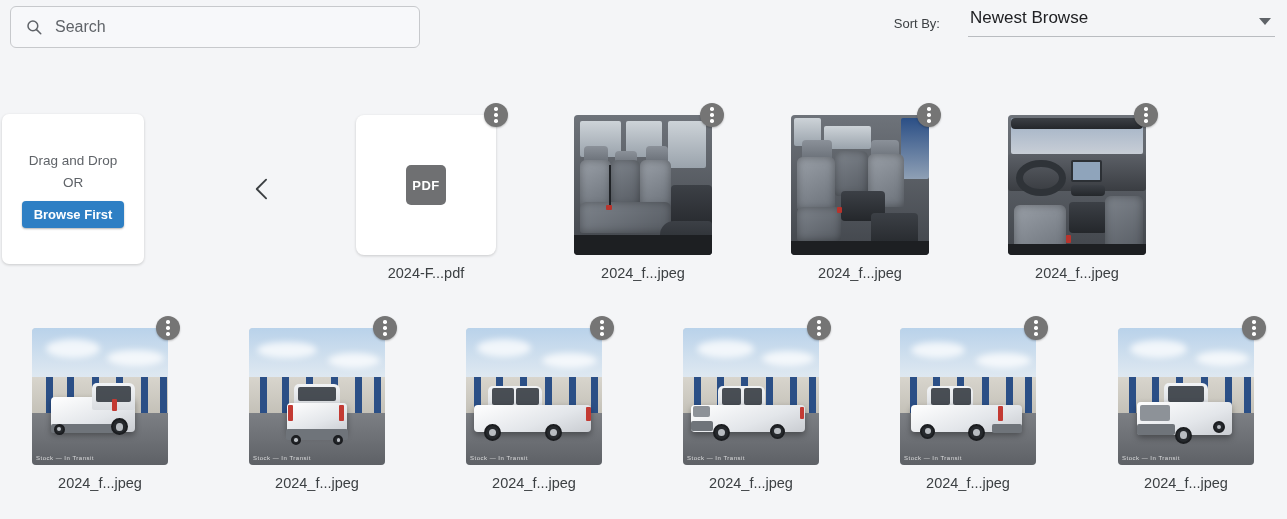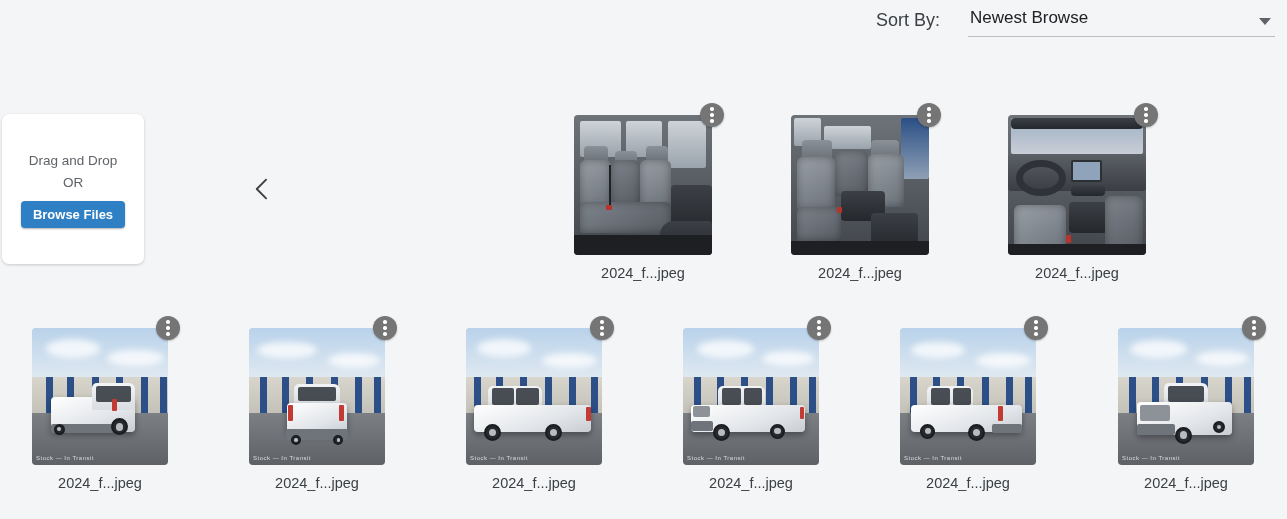--- a/index.html
+++ b/index.html
@@ -30,21 +30,21 @@
     font-family: "Liberation Sans", sans-serif;
     font-size: 16px; color: #3c4043; width: 100%;
   }
   .search-input::placeholder { color: #5f6368; }
 
   .sort-wrap {
     position: absolute; right: 12px; top: 8px;
     display: flex; align-items: flex-end;
   }
   .sort-label {
-    font-size: 18px; color: #3c4043;
+    font-size: 13px; color: #3c4043;
     margin-right: 28px; padding-bottom: 6px;
   }
   .sort-select {
     position: relative;
     width: 307px;
     border-bottom: 1px solid #b9bcc0;
     padding: 0 0 8px 2px;
     cursor: pointer;
   }
   .sort-value { font-size: 17px; color: #202124; }
@@ -240,42 +240,60 @@
     background: #1d1f22;
   }
 </style>
 </head>
 <body>
 
 <div class="page">
 
   <div class="topbar">
 
+    <div class="search-box">
+      <svg class="search-icon" viewBox="0 0 24 24" fill="none" stroke="#5f6368" stroke-width="2">
+        <circle cx="10.5" cy="10.5" r="6.5"></circle>
+        <line x1="15.5" y1="15.5" x2="21" y2="21" stroke-linecap="round"></line>
+      </svg>
+      <input class="search-input" type="text" placeholder="Search" style="">
+    </div>
 
     <div class="sort-wrap">
       <span class="sort-label">Sort By:</span>
       <div class="sort-select">
         <span class="sort-value">Newest Browse</span>
         <span class="sort-caret"></span>
       </div>
     </div>
   </div>
 
   <div class="row1">
 
     <div class="dropzone">
       <span class="dz-line">Drag and Drop</span>
       <span class="dz-line">OR</span>
-      <button class="browse-btn">Browse Files</button>
+      <button class="browse-btn">Browse First</button>
     </div>
 
     <svg class="prev-arrow" viewBox="0 0 24 24" fill="none" stroke="#3c4043" stroke-width="1.6" stroke-linecap="round" stroke-linejoin="round">
       <polyline points="15.5,4 7.5,12 15.5,20"></polyline>
     </svg>
 
+    <div class="card" style="left:356px; top:11px; width:140px;">
+      <div class="thumb pdfcard" style="width:140px; height:140px;">
+        <div class="pdf-badge">PDF</div>
+      </div>
+      <div class="menu-dot" style="right:-12px; top:-12px;">
+        <i></i>
+          <i></i>
+          <i></i>
+      </div>
+      <div class="caption">2024-F...pdf</div>
+    </div>
 
     <div class="card" style="left:574px; top:11px; width:138px;">
       <div class="thumb" style="width:138px; height:140px;">
         <div class="scene intr">
           <div class="win" style="left:4%; top:4%; width:30%; height:26%;"></div>
           <div class="win" style="left:38%; top:4%; width:26%; height:26%;"></div>
           <div class="win" style="left:68%; top:4%; width:28%; height:34%;"></div>
           <div class="headrest" style="left:7%; top:22%; width:18%; height:14%;"></div>
           <div class="headrest" style="left:30%; top:26%; width:16%; height:12%;"></div>
           <div class="headrest" style="left:52%; top:22%; width:16%; height:14%;"></div>

